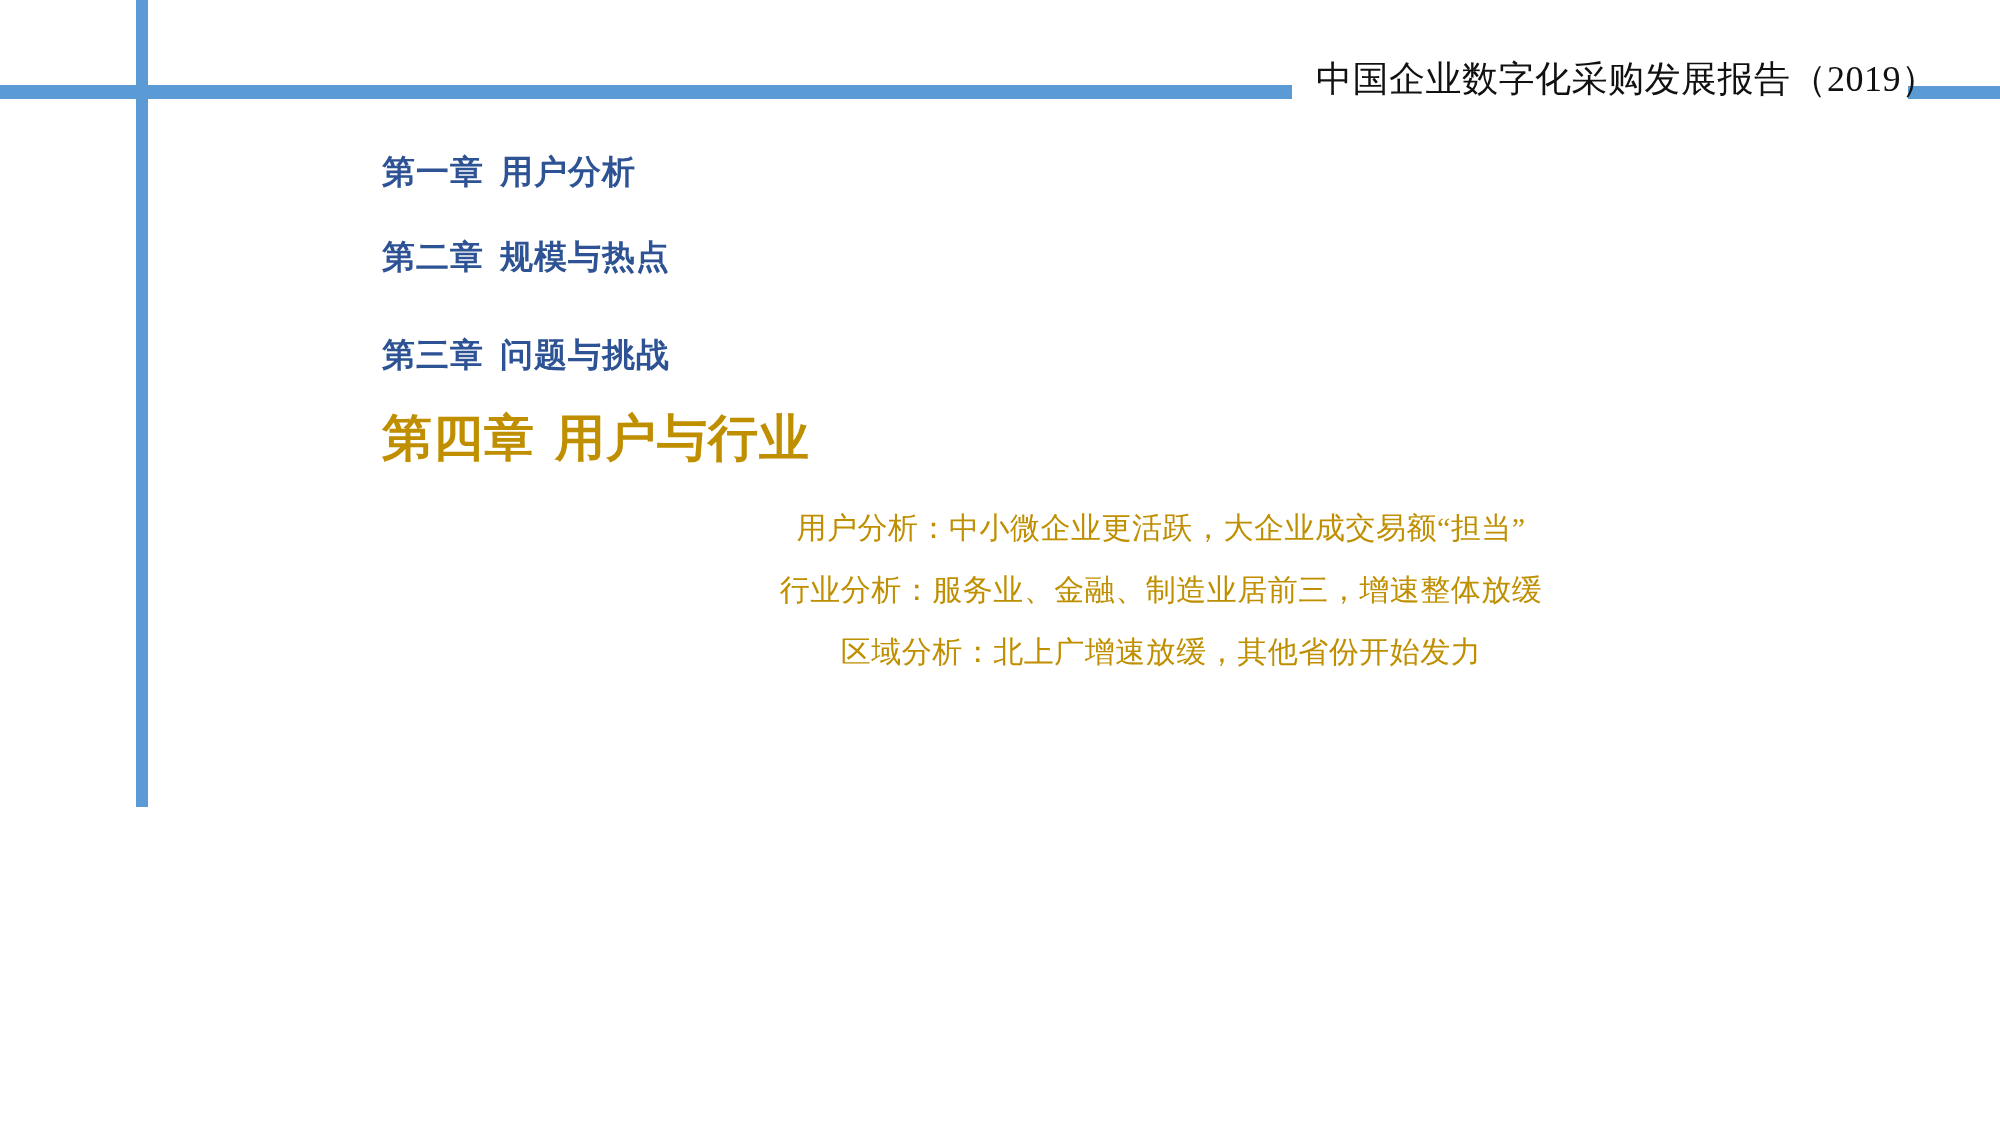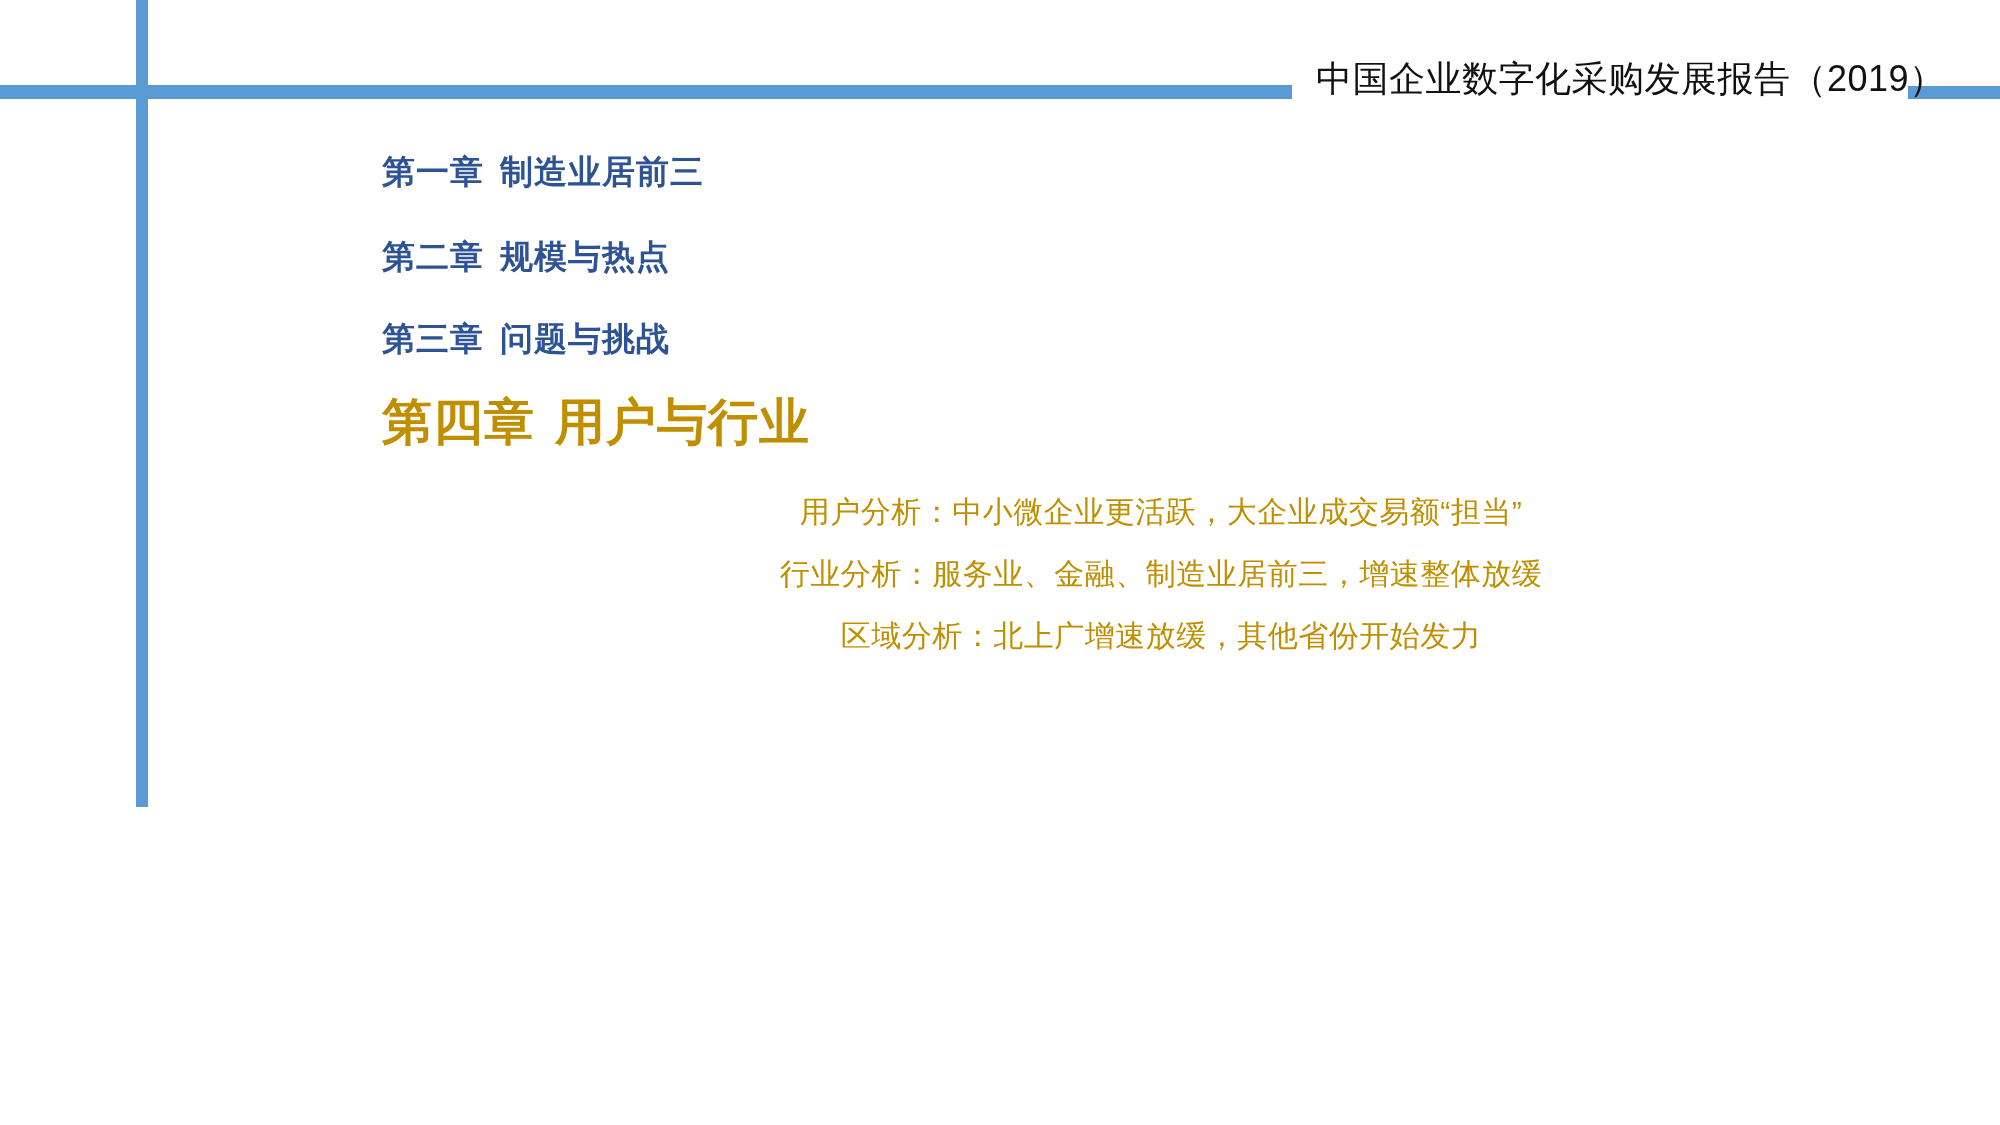--- a/index.html
+++ b/index.html
@@ -12,20 +12,21 @@
     background: #ffffff;
     font-family: "Liberation Sans", "DejaVu Sans", sans-serif;
     overflow: hidden;
   }
   .slide {
     position: relative;
     width: 2000px;
     height: 807px;
     background: #ffffff;
     overflow: hidden;
+    font-family: Liberation Serif, serif;
   }
 
   
   .rule-horizontal {
     position: absolute;
     left: 0;
     top: 85px;
     width: 1292px;
     height: 14px;
     background: #5B9BD5;
@@ -82,21 +83,21 @@
     line-height: 40px;
     font-weight: bold;
     color: #2E5395;
     letter-spacing: 1px;
     white-space: nowrap;
   }
   .chapter .ch-num { margin-right: 16px; }
 
   .chapter.ch1 { margin-top: 24px; }
   .chapter.ch2 { margin-top: 45px; }
-  .chapter.ch3 { margin-top: 42px; }
+  .chapter.ch3 { margin-top: 58px; }
 
   .chapter.active {
     color: #BF8F00;
     font-size: 50px;
     line-height: 50px;
     margin-top: 38px;
     letter-spacing: 1px;
   }
   .chapter.active .ch-num { margin-right: 20px; }
 
@@ -125,21 +126,21 @@
   <div class="rule-horizontal"></div>
   <div class="rule-vertical"></div>
   <div class="rule-right"></div>
 
   <div class="report-title">中国企业数字化采购发展报告（2019）</div>
 
   <div class="content">
 
 
     <div class="chapter ch1">
-      <span class="ch-num">第一章</span><span>制造业居前三</span>
+      <span class="ch-num">第一章</span><span>用户分析</span>
     </div>
 
     <div class="chapter ch2">
       <span class="ch-num">第二章</span><span>规模与热点</span>
     </div>
 
     <div class="chapter ch3">
       <span class="ch-num">第三章</span><span>问题与挑战</span>
     </div>
 

